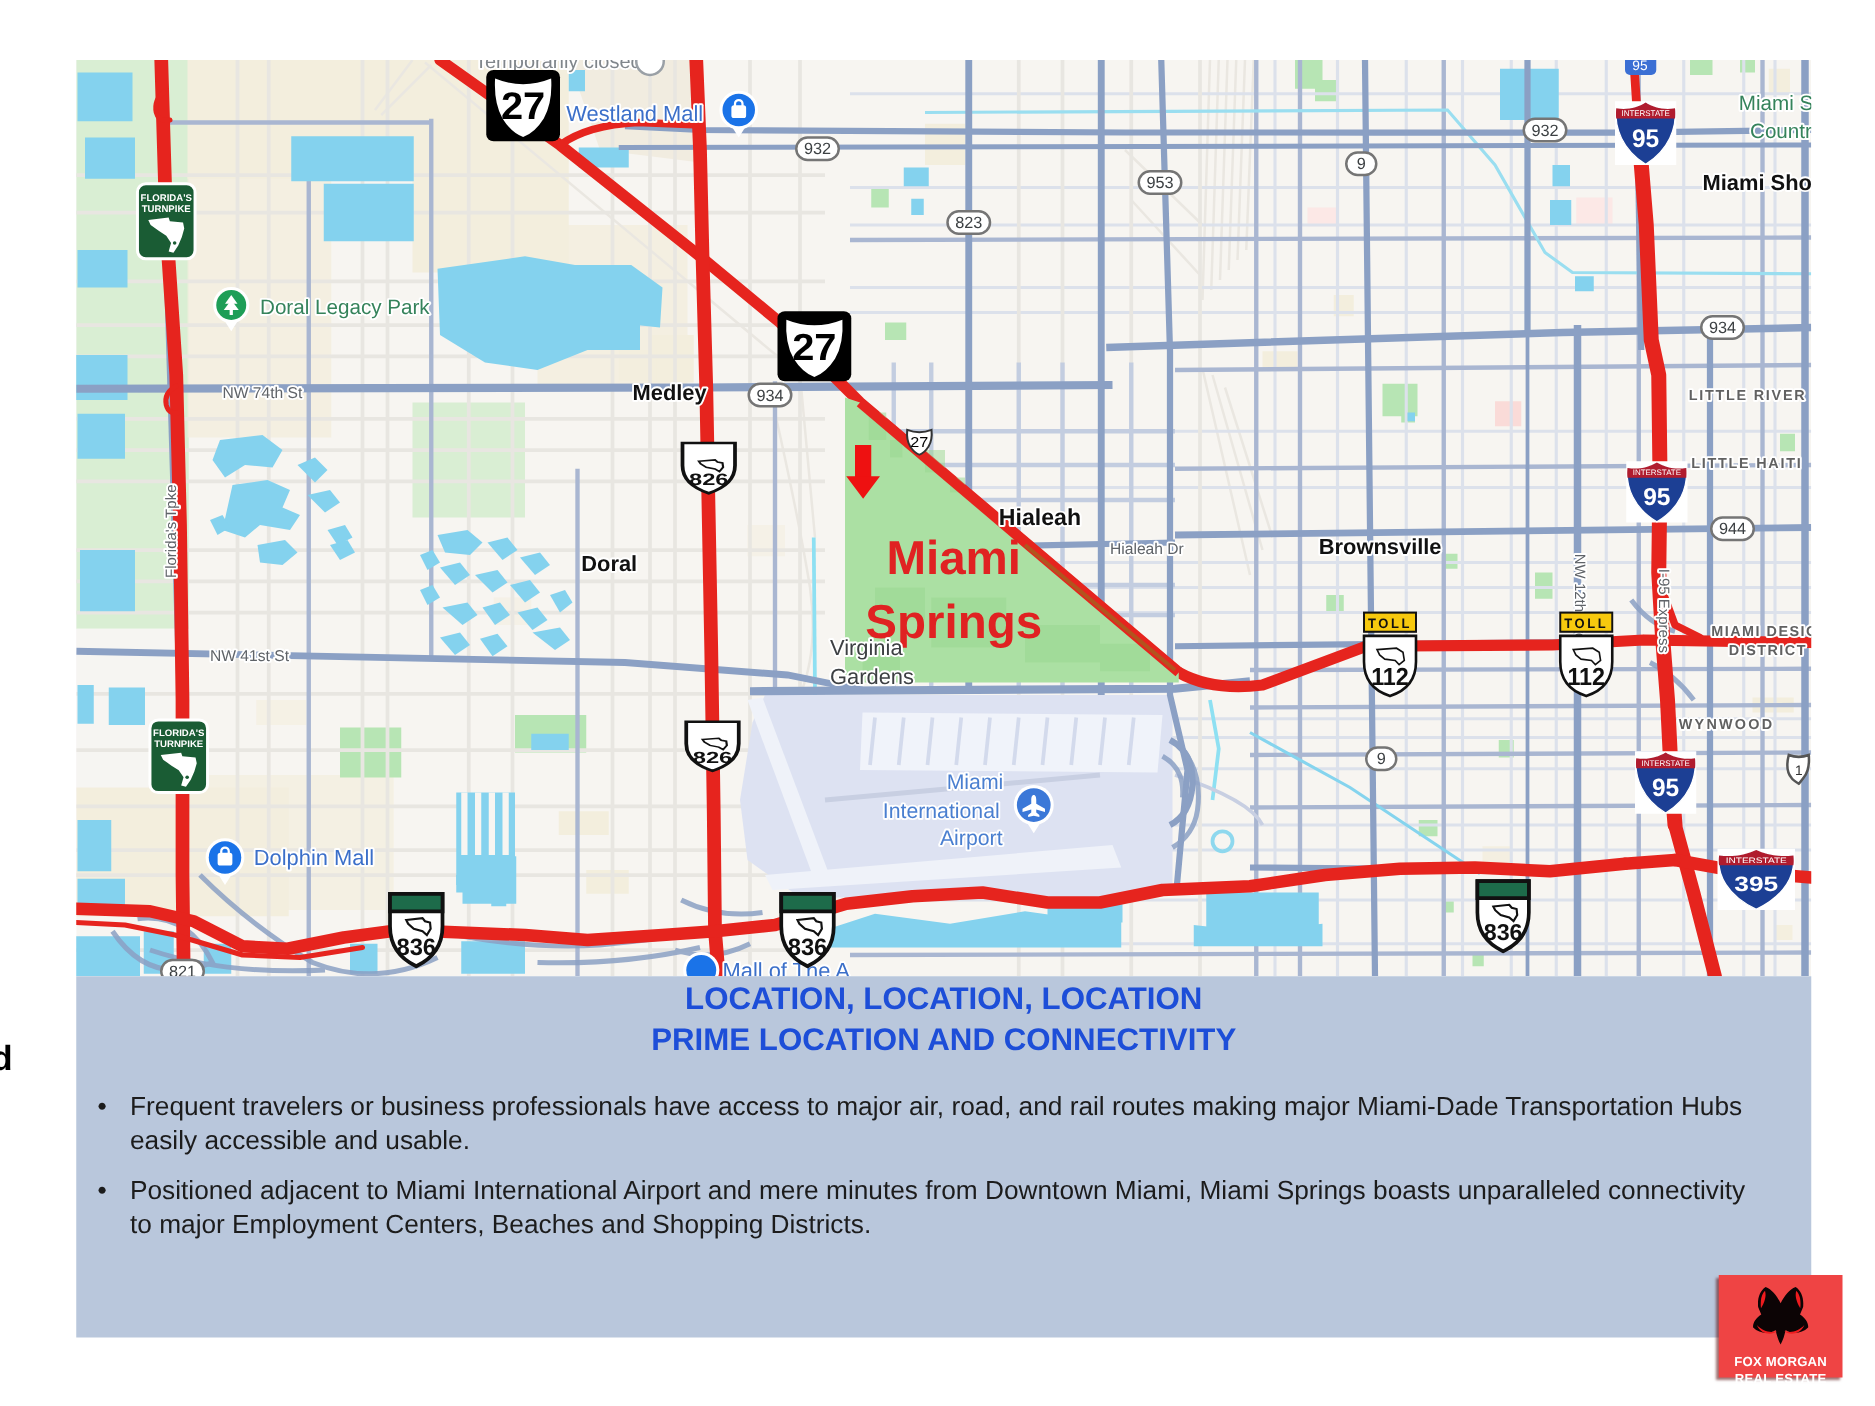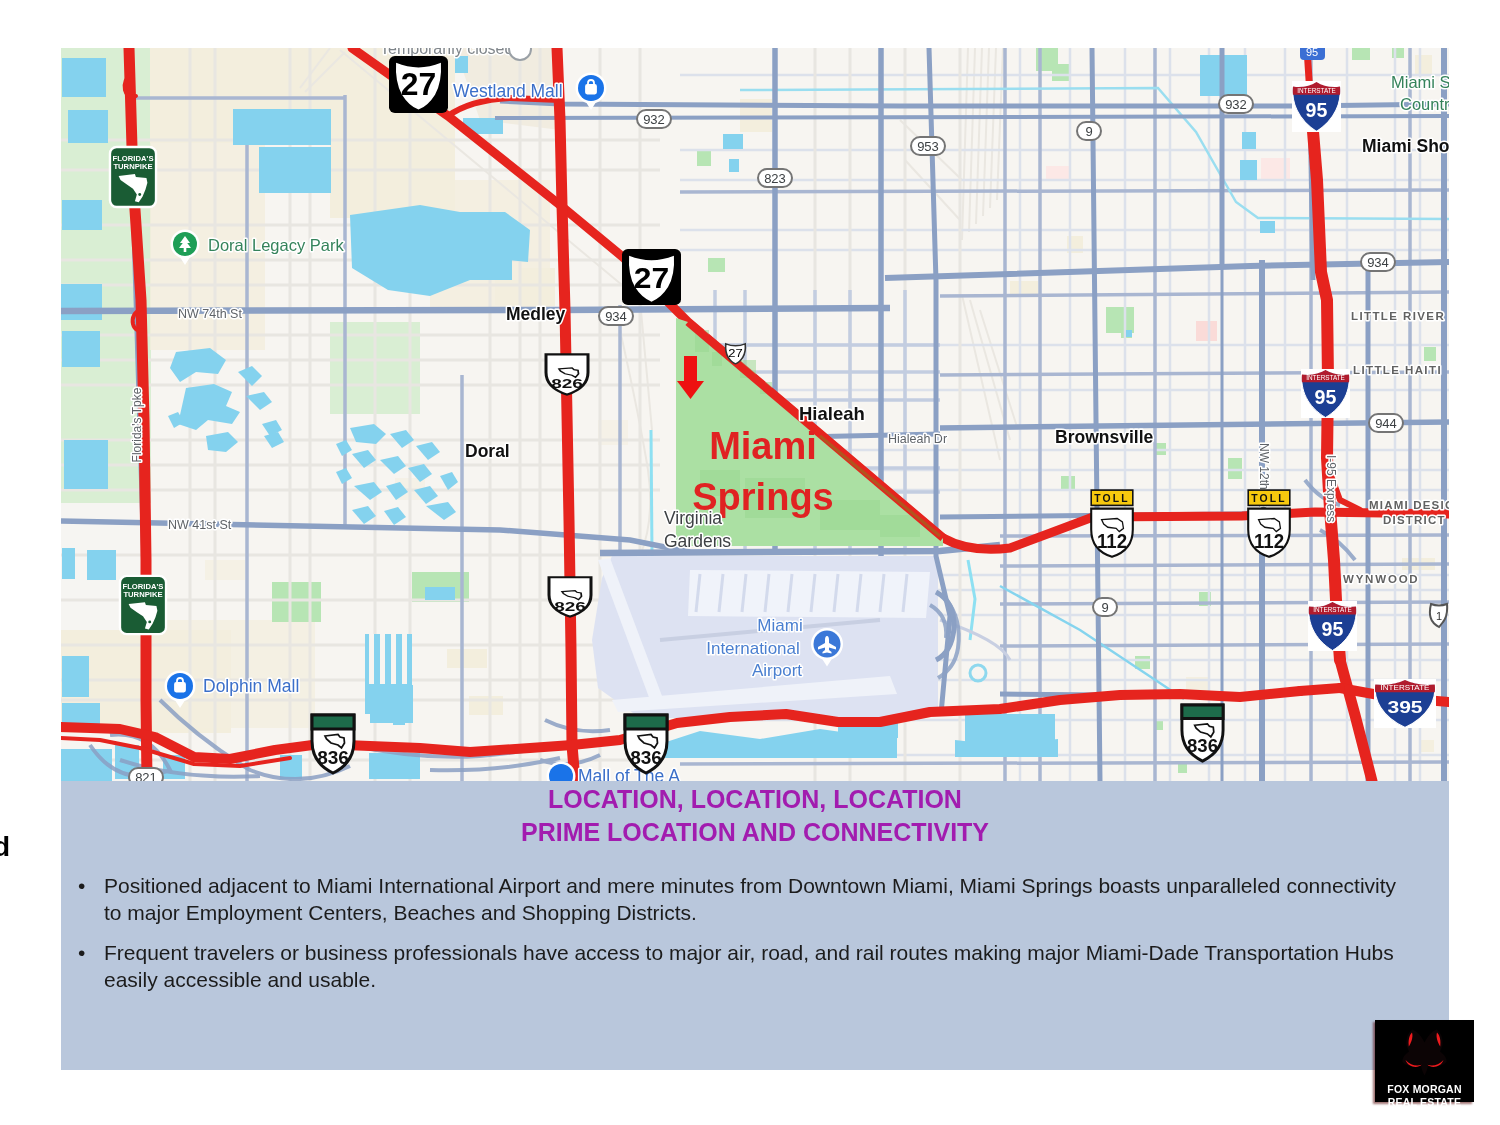--- a/index.html
+++ b/index.html
@@ -1,25 +1,25 @@
 <!DOCTYPE html>
 <html><head>
 <meta charset="utf-8">
 <style>
   html,body{margin:0;padding:0;}
   body{width:1500px;height:1125px;position:relative;background:#ffffff;overflow:hidden;
        font-family:"Liberation Sans", sans-serif;}
   #map{position:absolute;left:61px;top:48px;width:1388px;height:733px;}
   #panel{position:absolute;left:61px;top:781px;width:1388px;height:289px;background:#b9c7dc;}
-  .ttl{font-weight:bold;color:#a21caf;font-size:25px;text-align:center;line-height:33px;margin-top:2px;}
+  .ttl{font-weight:bold;color:#1d4ed8;font-size:25px;text-align:center;line-height:33px;margin-top:2px;}
   .bullets{margin-top:23px;}
   .bul{position:relative;margin:0 0 13px 0;padding-left:43px;color:#1c1c1c;font-size:21px;line-height:27px;}
   .bul:before{content:"\2022";position:absolute;left:17px;top:0;}
   #strayd{position:absolute;left:-7px;top:831px;font-weight:bold;font-size:28px;color:#000;}
-  #logo{position:absolute;left:1375px;top:1020px;width:99px;height:82px;background:#000000;
+  #logo{position:absolute;left:1375px;top:1020px;width:99px;height:82px;background:#ef4444;
         box-shadow:-2px 2px 2px rgba(80,0,0,.55);}
   #logo .lt{color:#fff;font-weight:bold;font-size:10.5px;text-align:center;line-height:12.5px;margin-top:2px;letter-spacing:.2px;}
 </style>
 </head>
 <body>
 
 <div id="map">
 <svg width="1388" height="733" viewBox="61 48 1388 733" xmlns="http://www.w3.org/2000/svg">
 
 <rect x="61" y="48" width="1388" height="733" fill="#f7f5f1"></rect>
@@ -664,23 +664,23 @@
 </div>
 
 <div id="strayd">d</div>
 
 <div id="panel">
 
   <div class="ttl">LOCATION, LOCATION, LOCATION<br>PRIME LOCATION AND CONNECTIVITY</div>
 
   <div class="bullets">
 
+    <div class="bul">Frequent travelers or business professionals have access to major air, road, and rail routes making major Miami-Dade Transportation Hubs<br>easily accessible and usable.</div>
+
     <div class="bul">Positioned adjacent to Miami International Airport and mere minutes from Downtown Miami, Miami Springs boasts unparalleled connectivity<br>to major Employment Centers, Beaches and Shopping Districts.</div>
-
-    <div class="bul">Frequent travelers or business professionals have access to major air, road, and rail routes making major Miami-Dade Transportation Hubs<br>easily accessible and usable.</div>
 
   </div>
 </div>
 
 <div id="logo">
   <svg width="99" height="57" viewBox="0 0 99 57" xmlns="http://www.w3.org/2000/svg">
 
     <path fill="#0c0405" d="M37.5,9.5
       C33,12.5 30.8,18 31.5,25.5
       L34,31.5

